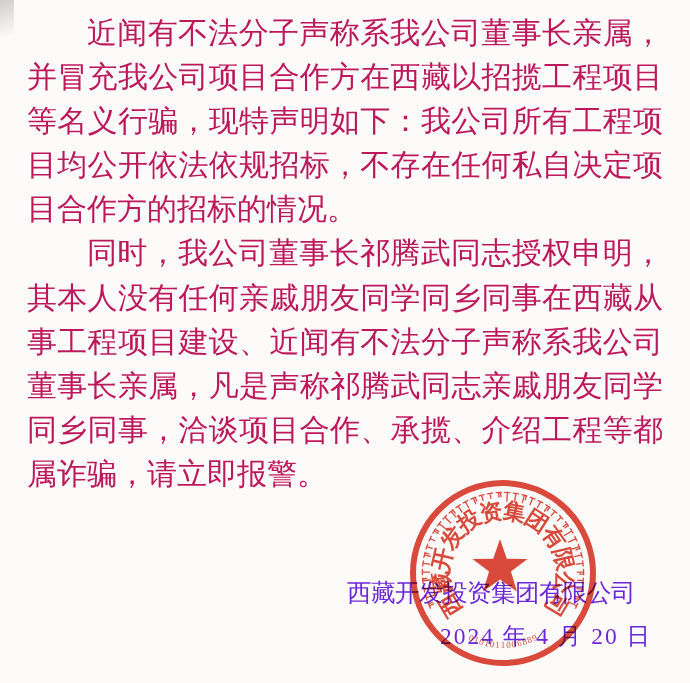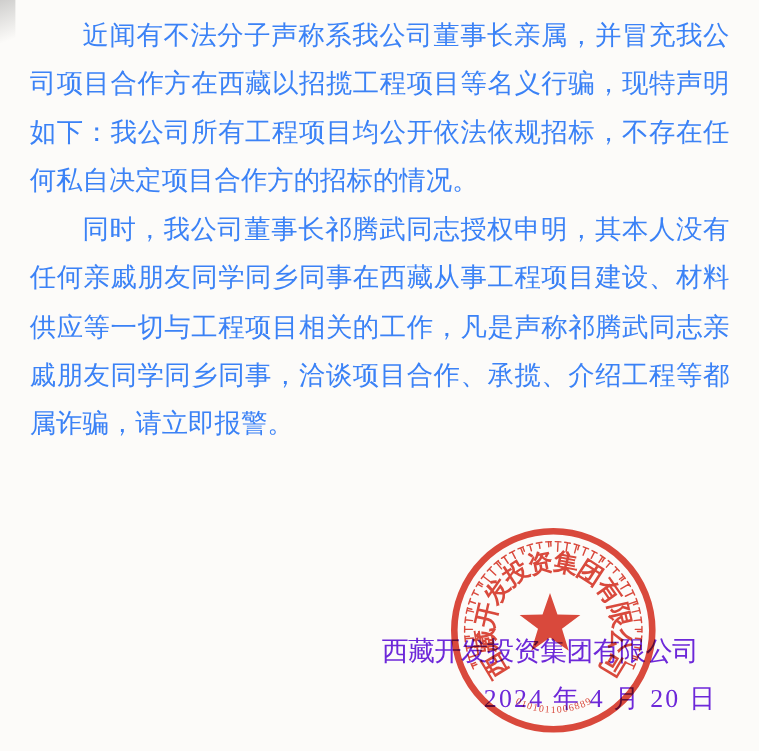--- a/index.html
+++ b/index.html
@@ -10,22 +10,22 @@
     overflow:hidden;
     font-family:"Liberation Serif","DejaVu Serif",serif;
   }
   .scan-artifact{
     position:absolute;left:0;top:0;width:14px;height:52px;
     background:linear-gradient(160deg, rgba(90,90,90,.28), rgba(90,90,90,0) 70%);
     pointer-events:none;
   }
   .body-text{
     position:absolute;left:27px;top:11px;width:636px;
-    font-size:24px;line-height:44.1px;
-    color:#3b82f6;
+    font-size:30px;line-height:44.1px;
+    color:#be185d;
     text-align:justify;
     letter-spacing:0;
   }
   .body-text p{margin:0;text-indent:2em;}
   .signature{
     position:absolute;left:330px;top:577px;width:322px;
     text-align:center;color:#6d28d9;
     z-index:1;
   }
   .signature .company{
@@ -48,21 +48,21 @@
 </style>
 </head>
 <body>
 
 <div class="page">
 
   <div class="scan-artifact"></div>
 
   <div class="body-text">
     <p>近闻有不法分子声称系我公司董事长亲属，并冒充我公司项目合作方在西藏以招揽工程项目等名义行骗，现特声明如下：我公司所有工程项目均公开依法依规招标，不存在任何私自决定项目合作方的招标的情况。</p>
-    <p>同时，我公司董事长祁腾武同志授权申明，其本人没有任何亲戚朋友同学同乡同事在西藏从事工程项目建设、材料供应等一切与工程项目相关的工作，凡是声称祁腾武同志亲戚朋友同学同乡同事，洽谈项目合作、承揽、介绍工程等都属诈骗，请立即报警。</p>
+    <p>同时，我公司董事长祁腾武同志授权申明，其本人没有任何亲戚朋友同学同乡同事在西藏从事工程项目建设、近闻有不法分子声称系我公司董事长亲属，凡是声称祁腾武同志亲戚朋友同学同乡同事，洽谈项目合作、承揽、介绍工程等都属诈骗，请立即报警。</p>
   </div>
 
   <div class="signature">
     <div class="company">西藏开发投资集团有限公司</div>
     <div class="date">2024 年 4 月 20 日</div>
   </div>
 
   <div class="seal">
     <svg viewBox="0 0 190 190" width="190" height="190">
       <circle cx="95" cy="95" r="90" fill="none" stroke-width="6" stroke="#d93a2c"></circle>

